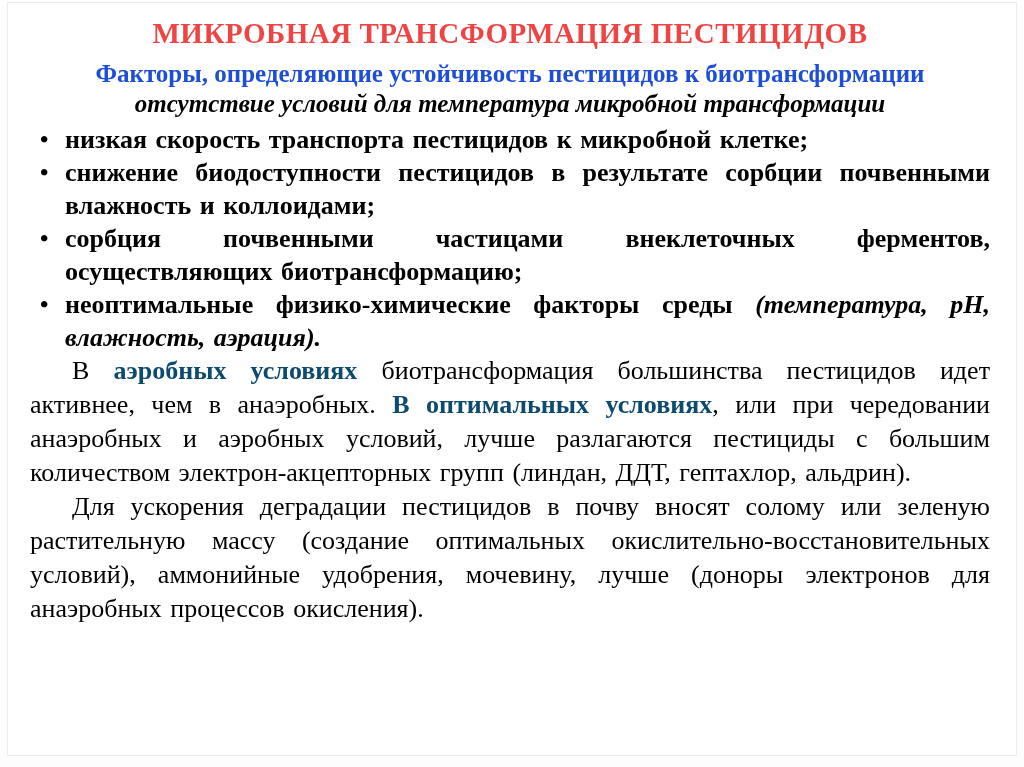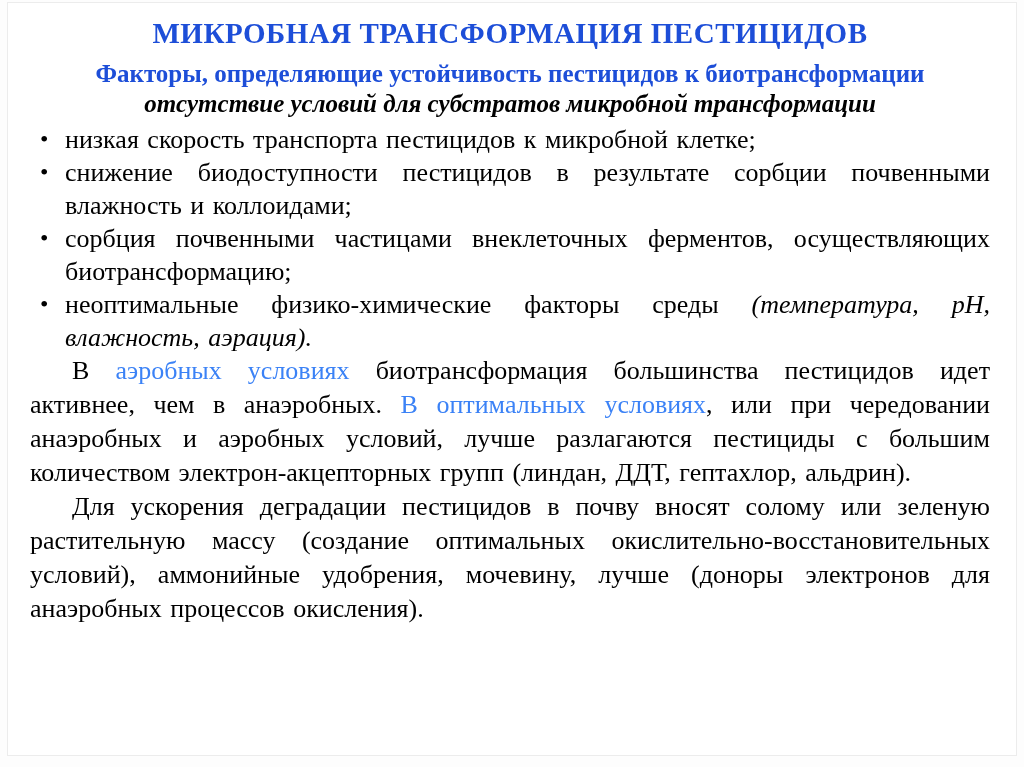--- a/index.html
+++ b/index.html
@@ -10,57 +10,57 @@
   }
   .slide {
     position:absolute; left:8px; top:3px;
     width:1008px; height:752px; box-sizing:border-box;
     background:#ffffff;
     box-shadow:0 0 0 1px #ececec;
     padding:10px 26px 0 22px;
     color:#000000;
   }
   .title {
-    font-size:29px; font-weight:bold; color:#1d4ed8;
+    font-size:29px; font-weight:bold; color:#ef4444;
     text-align:center; margin:4px 0 0 0; letter-spacing:0.5px;
   }
   .h-bold {
     font-size:25px; font-weight:bold; color:#1d4ed8;
     text-align:center; margin:10px 0 0 0;
   }
   .h-italic {
     font-size:25px; font-weight:bold; font-style:italic; color:#000000;
     text-align:center; margin:2px 0 0 0;
   }
   ul.factors {
     list-style:none; margin:5px 0 0 0; padding:0;
     font-size:26px; line-height:33px;
     text-align:justify; word-spacing:2px;
   }
-  ul.factors li { position:relative; padding-left:35px; }
+  ul.factors li { position:relative; padding-left:35px;font-weight:bold; }
   ul.factors li::before {
     content:"\2022";
     position:absolute; left:10px; top:0;
     font-size:24px;
   }
   .paras {
     font-size:26px; line-height:34px;
     text-align:justify; word-spacing:2px;
   }
   .para { text-indent:42px; margin:0; }
   .it { font-style:italic; }
-  .bn { font-weight:normal; color:#3b82f6; }
+  .bn { font-weight:bold; color:#0c4a6e; }
 </style>
 </head>
 <body>
 
 <div class="slide">
   <div class="title">МИКРОБНАЯ ТРАНСФОРМАЦИЯ ПЕСТИЦИДОВ</div>
   <div class="h-bold">Факторы, определяющие устойчивость пестицидов к биотрансформации</div>
-  <div class="h-italic">отсутствие условий для субстратов микробной трансформации</div>
+  <div class="h-italic">отсутствие условий для температура микробной трансформации</div>
   <ul class="factors">
       <li><span>низкая скорость транспорта пестицидов к микробной клетке;</span></li>
       <li><span>снижение биодоступности пестицидов в результате сорбции почвенными влажность и коллоидами;</span></li>
       <li><span>сорбция почвенными частицами внеклеточных ферментов, осуществляющих биотрансформацию;</span></li>
       <li><span>неоптимальные физико-химические факторы среды </span><span class="it">(температура, рН, влажность, аэрация).</span></li>
     </ul>
   <div class="paras">
       <div class="para"><span>В </span><span class="bn">аэробных условиях</span><span> биотрансформация большинства пестицидов идет активнее, чем в анаэробных. </span><span class="bn">В оптимальных условиях</span><span>, или при чередовании анаэробных и аэробных условий, лучше разлагаются пестициды с большим количеством электрон-акцепторных групп (линдан, ДДТ, гептахлор, альдрин).</span></div>
       <div class="para"><span>Для ускорения деградации пестицидов в почву вносят солому или зеленую растительную массу (создание оптимальных окислительно-восстановительных условий), аммонийные удобрения, мочевину, лучше (доноры электронов для анаэробных процессов окисления).</span></div>
     </div>

